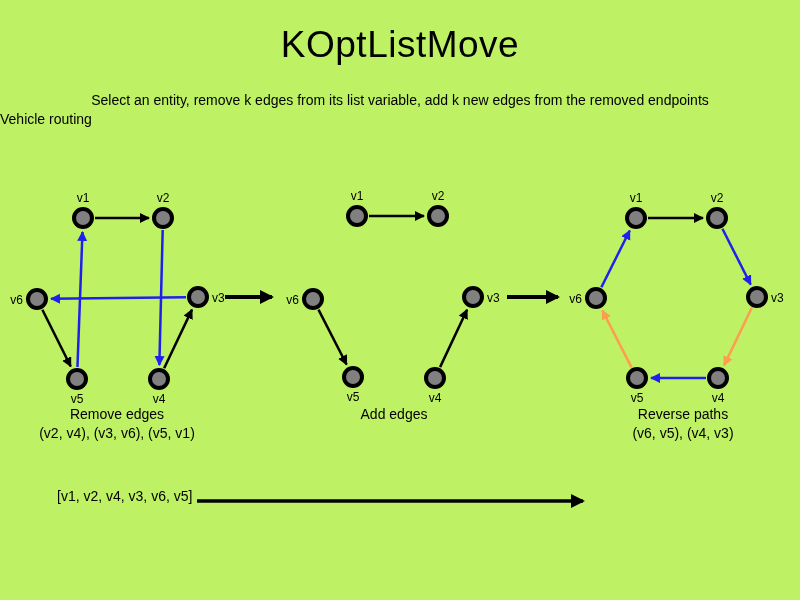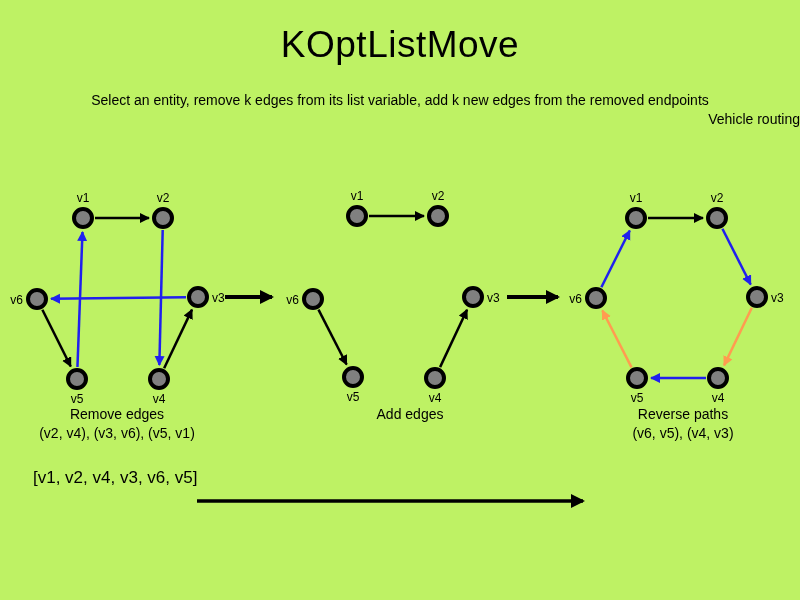--- a/index.html
+++ b/index.html
@@ -26,40 +26,41 @@
     top: 68px; left: 0;
     width: 800px;
     text-align: center;
     font-size: 14px;
     margin-top: 24px;
   }
   .context-label {
     position: absolute;
     top: 111px; left: 0;
     width: 800px;
-    text-align: right;
+    text-align: left;
     font-size: 14px;
   }
   .diagram-svg {
     position: absolute;
     top: 0; left: 0;
   }
   .graph-caption {
     position: absolute;
     top: 405px;
     width: 300px;
     text-align: center;
     font-size: 14px;
     line-height: 19px;
   }
   .timeline-text {
     position: absolute;
-    top: 468px;
-    font-size: 17px;
+    top: 488px;
+    font-size: 14px;
     white-space: nowrap;
+    margin-left: 24px;
   }
   .timeline-before { left: 33px; }
   .timeline-after  { left: 594px; }
 </style>
 </head>
 <body>
 
 <div class="page">
 
   <div class="title">KOptListMove</div>
@@ -142,21 +143,21 @@
         <text x="771" y="301.5" text-anchor="start" font-size="12" font-family="&quot;Liberation Sans&quot;, sans-serif" fill="#000000">v3</text>
         <text x="637" y="402" text-anchor="middle" font-size="12" font-family="&quot;Liberation Sans&quot;, sans-serif" fill="#000000">v5</text>
         <text x="718" y="402" text-anchor="middle" font-size="12" font-family="&quot;Liberation Sans&quot;, sans-serif" fill="#000000">v4</text>
       </g>
   </svg>
 
   <div class="graph-caption" style="left: -33px;">
     <div>Remove edges</div>
     <div>(v2, v4), (v3, v6), (v5, v1)</div>
   </div>
-  <div class="graph-caption" style="left: 260px; text-align: center;">
+  <div class="graph-caption" style="left: 244px; text-align: center;">
     <div>Add edges</div>
   </div>
   <div class="graph-caption" style="left: 533px;">
     <div>Reverse paths</div>
     <div>(v6, v5), (v4, v3)</div>
   </div>
 
   <div class="timeline-text timeline-before">[v1, v2, v4, v3, v6, v5]</div>
 
 </div>

